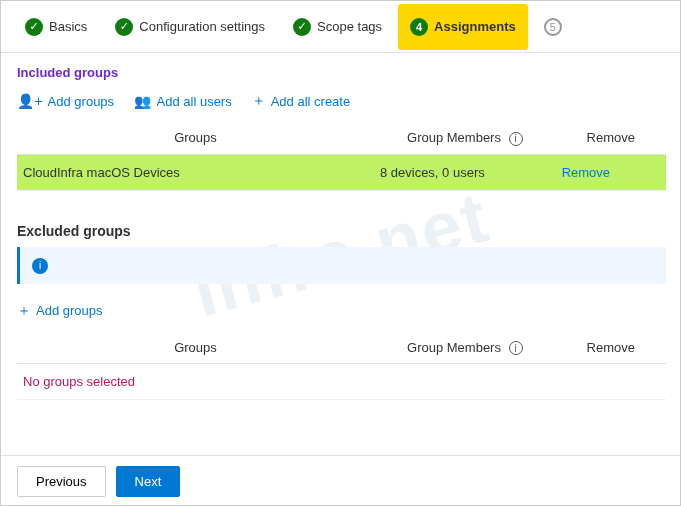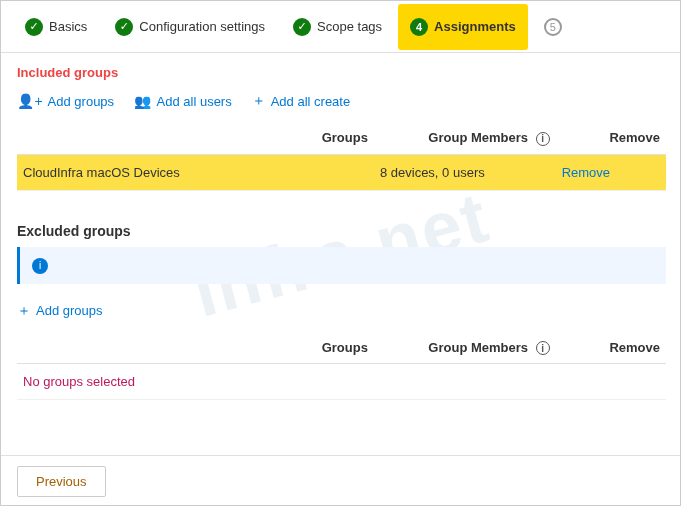--- a/index.html
+++ b/index.html
@@ -78,21 +78,21 @@
 
     
     .main {
       padding: 0 16px;
       overflow-y: auto;
       height: calc(506px - 52px - 52px);
     }
 
     
     .section-title {
-      color: #ef4444;
+      color: #6d28d9;
       font-size: 13px;
       font-weight: 600;
       padding: 12px 0 6px 0;
     }
 
     
     .action-row {
       display: flex;
       align-items: center;
       gap: 20px;
@@ -116,32 +116,32 @@
 
     
     .table {
       width: 100%;
       border-collapse: collapse;
     }
     .table thead tr {
       border-bottom: 1px solid #e0e0e0;
     }
     .table thead th {
-      text-align: right;
+      text-align: center;
       padding: 8px 6px;
-      font-weight: 700;
+      font-weight: 400;
       font-size: 13px;
       color: #333;
       margin-left: 20px;
     }
     .table tbody tr {
       border-bottom: 1px solid #f0f0f0;
     }
     .table tbody tr.highlighted {
-      background: #fde047;
+      background: #bef264;
       margin-left: 19px;
     }
     .table tbody td {
       padding: 10px 6px;
       font-size: 13px;
     }
     .col-group { width: 55%; }
     .col-members { width: 28%; }
     .col-remove { width: 17%; }
 
@@ -244,21 +244,21 @@
       height: 52px;
       position: absolute;
       bottom: 0;
       width: 100%;
       background: #fff;
     }
     .btn-previous {
       padding: 7px 18px;
       border: 1px solid #ccc;
       background: #fff;
-      color: #a16207;
+      color: #000000;
       font-size: 13px;
       cursor: pointer;
       border-radius: 2px;
     }
     .btn-next {
       padding: 7px 18px;
       border: 1px solid #0078d4;
       background: #0078d4;
       color: #fff;
       font-size: 13px;
@@ -371,15 +371,16 @@
         <tr>
           <td colspan="3" class="no-groups">No groups selected</td>
         </tr>
       </tbody>
     </table>
 
   </div>
 
   <div class="footer">
     <button class="btn-previous">Previous</button>
+    <button class="btn-next">Next</button>
   </div>
 
 </div>
 
 </body></html>

